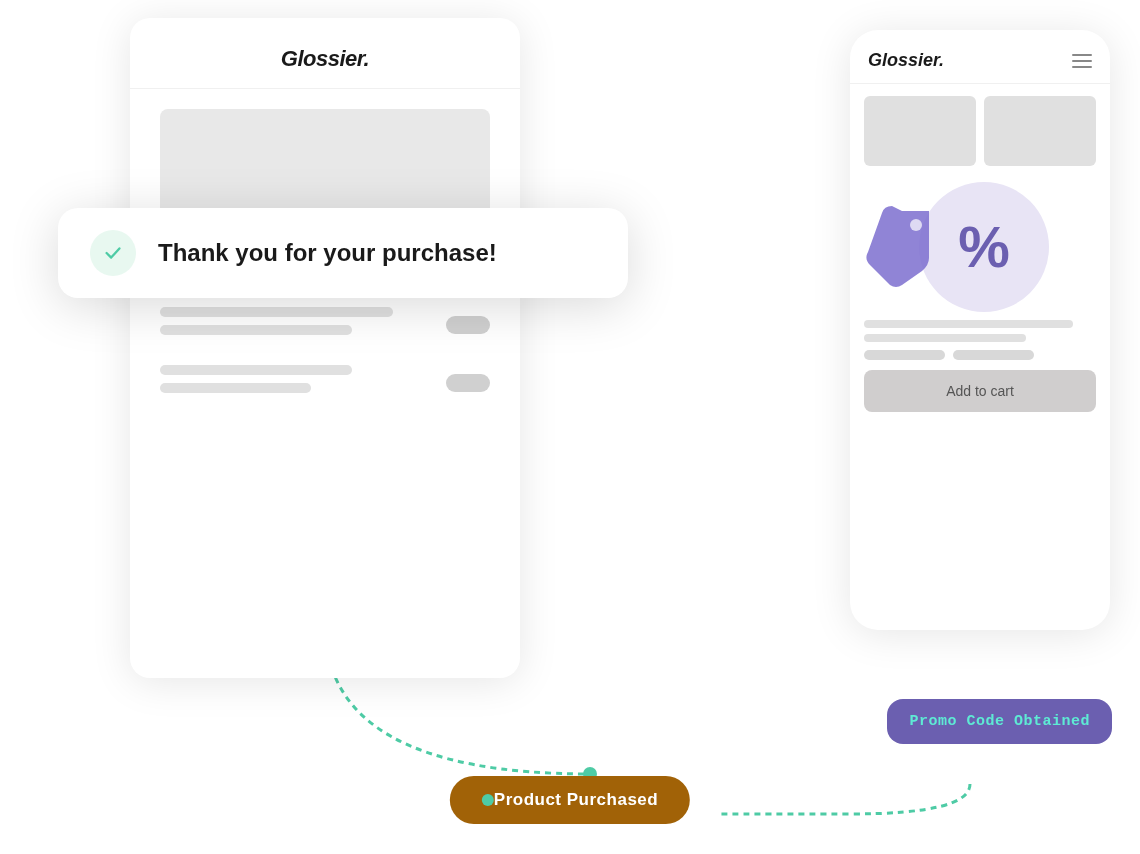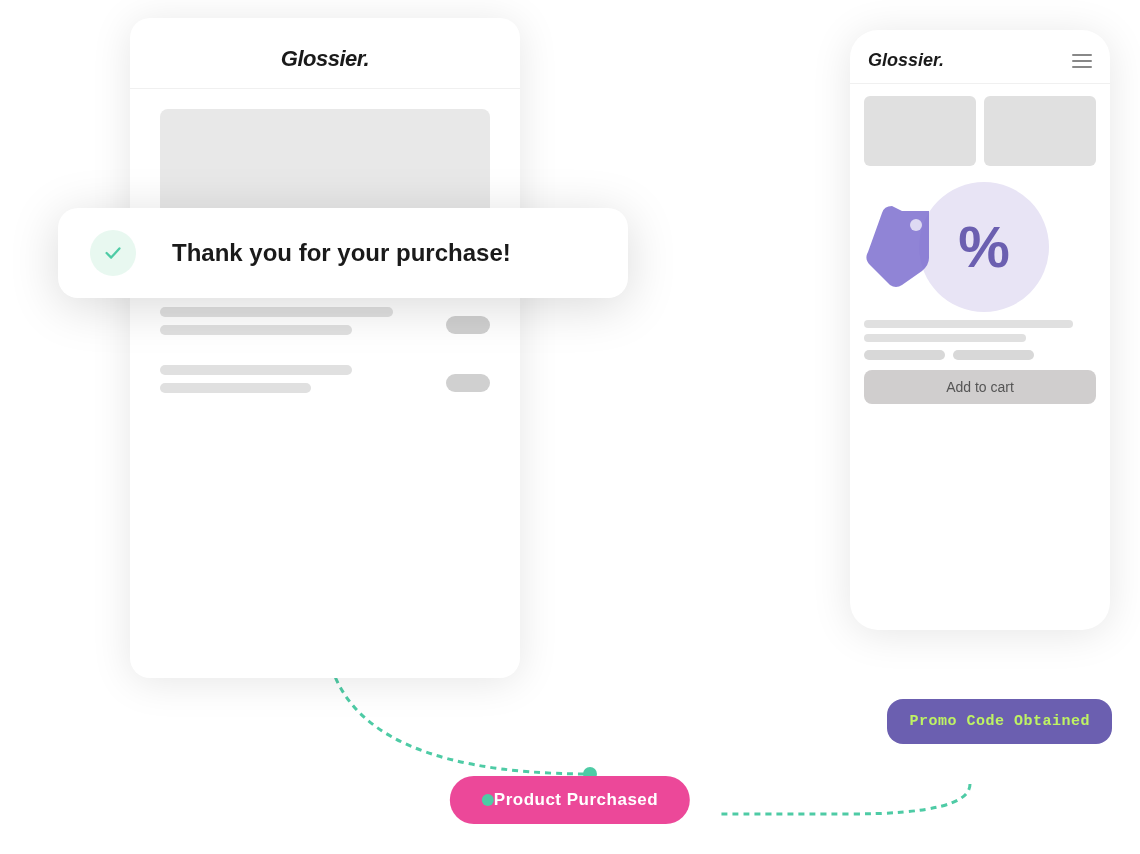--- a/index.html
+++ b/index.html
@@ -98,21 +98,21 @@
       position: absolute;
       left: 58px;
       top: 208px;
       width: 570px;
       background: #ffffff;
       border-radius: 20px;
       box-shadow: 0 8px 50px rgba(0,0,0,0.15);
       padding: 22px 32px;
       display: flex;
       align-items: center;
-      gap: 36px;
+      gap: 22px;
       z-index: 10;
     }
 
     .check-circle {
       width: 46px;
       height: 46px;
       border-radius: 50%;
       background: #e8f8f0;
       display: flex;
       align-items: center;
@@ -202,39 +202,39 @@
 
     .price-pill {
       height: 10px;
       width: 35%;
       background: #d8d8d8;
       border-radius: 5px;
     }
 
     .add-to-cart-btn {
       margin: 4px 14px;
-      height: 34px;
+      height: 42px;
       background: #d0cece;
       border-radius: 8px;
       display: flex;
       align-items: center;
       justify-content: center;
       font-size: 14px;
       font-weight: 500;
       color: #555;
       cursor: pointer;
     }
 
     
     .product-purchased-badge {
       position: absolute;
       bottom: 30px;
       left: 50%;
       transform: translateX(-50%);
-      background: #ec4899;
+      background: #a16207;
       border-radius: 30px;
       padding: 14px 32px;
       color: #ffffff;
       font-size: 17px;
       font-weight: 600;
       letter-spacing: 0.5px;
       z-index: 20;
       display: flex;
       align-items: center;
       gap: 0;
@@ -249,21 +249,21 @@
     }
 
     
     .promo-code-badge {
       position: absolute;
       bottom: 110px;
       right: 28px;
       background: #6b5fb0;
       border-radius: 16px;
       padding: 14px 22px;
-      color: #bef264;
+      color: #5eead4;
       font-size: 15px;
       font-weight: 600;
       letter-spacing: 0.5px;
       z-index: 20;
       font-family: 'Courier New', monospace;
       text-align: right;
     }
 
     
     .svg-connectors {

